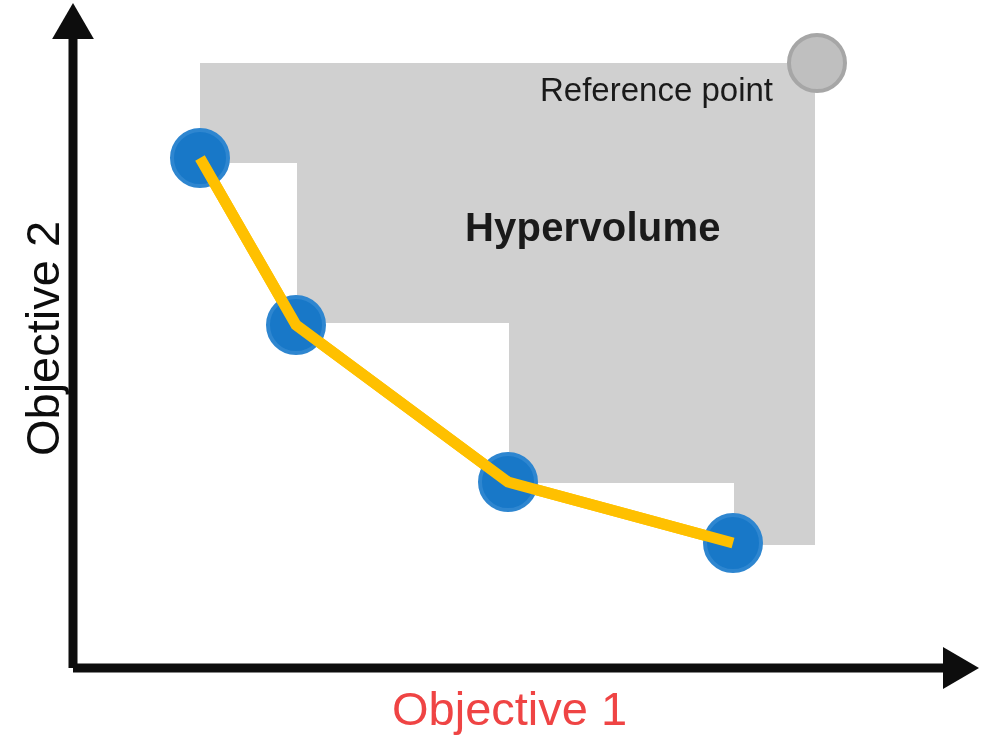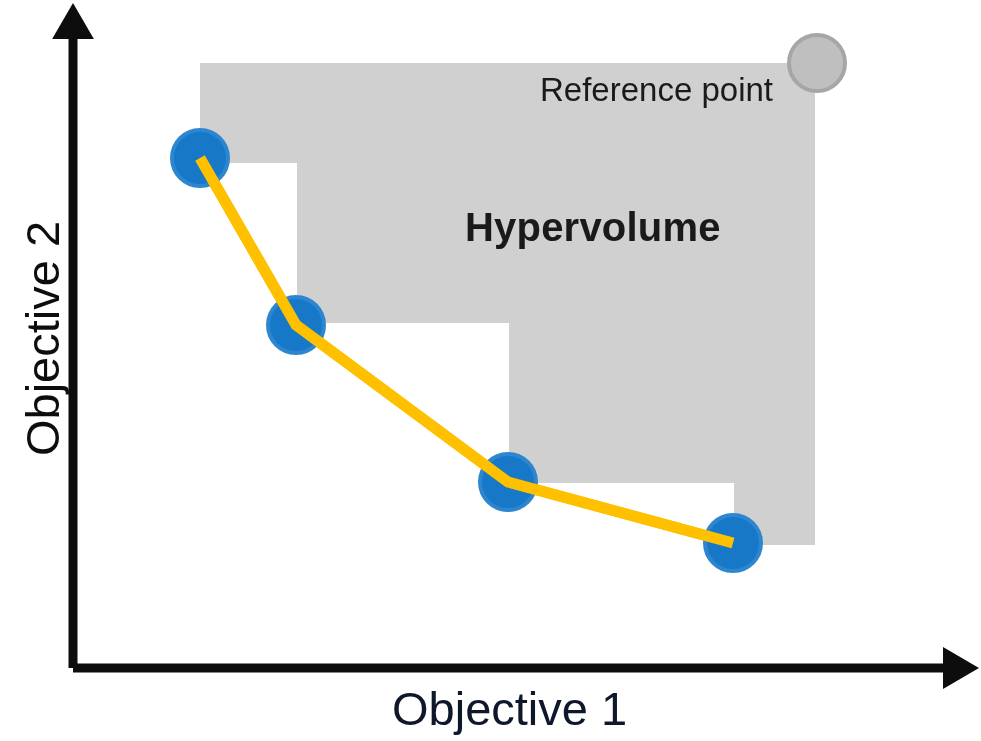--- a/index.html
+++ b/index.html
@@ -46,21 +46,21 @@
     top: 73px;
     font-size: 33px;
     font-weight: normal;
     color: #1a1a1a;
   }
   #label-objective1 {
     left: 392px;
     top: 685px;
     font-size: 47px;
     font-weight: normal;
-    color: #0f172a;
+    color: #ef4444;
   }
   #label-objective2 {
     left: -88px;
     top: 315px;
     width: 260px;
     text-align: center;
     font-size: 47px;
     font-weight: normal;
     color: #0d0d0d;
     transform: rotate(-90deg);

